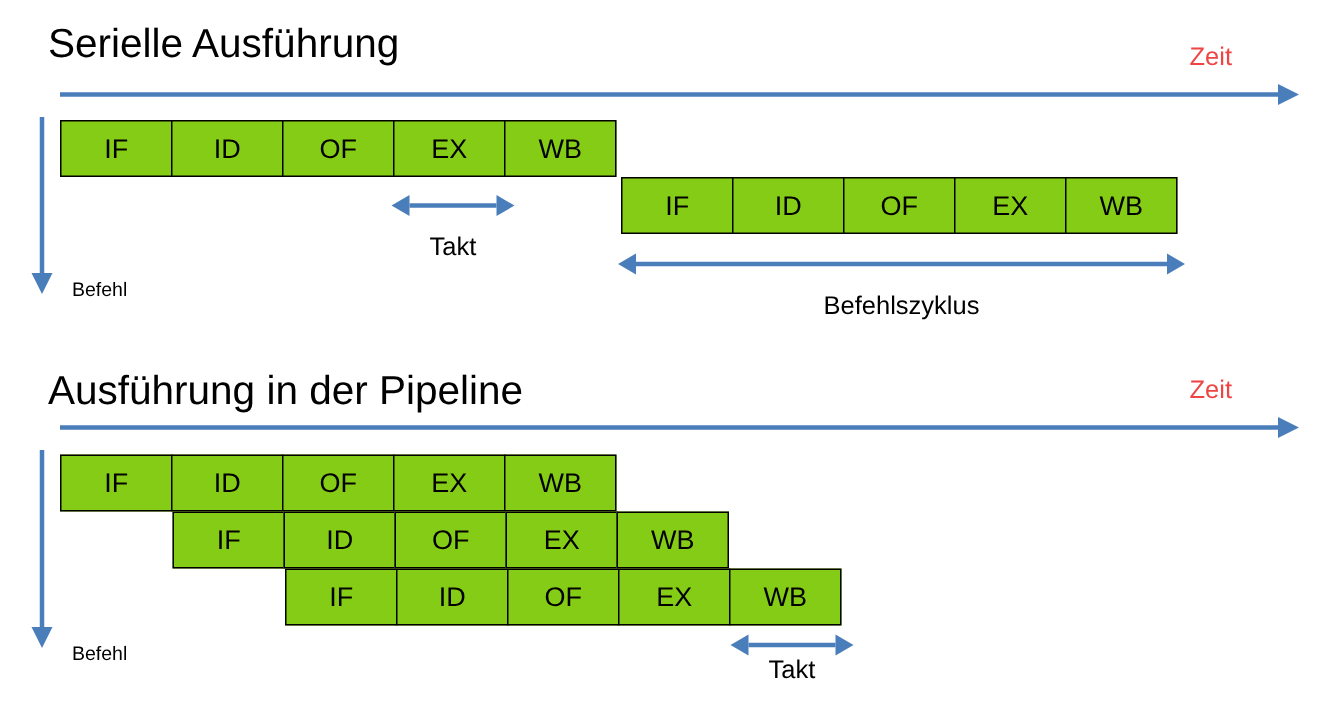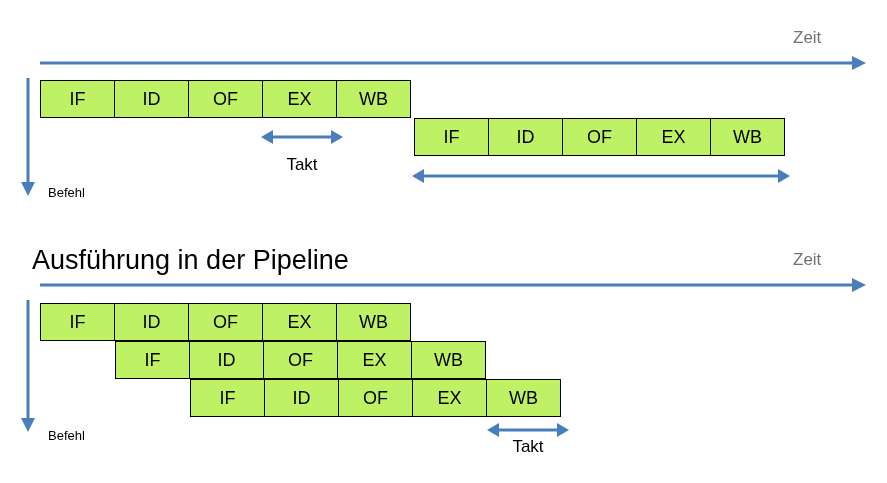--- a/index.html
+++ b/index.html
@@ -26,21 +26,21 @@
     font-size: 27px;
     line-height: 30px;
     color: #000000;
     white-space: nowrap;
     letter-spacing: 0px;
   }
   .zeit-label {
     position: absolute;
     font-size: 17px;
     line-height: 19px;
-    color: #737373;
+    color: #ef4444;
     white-space: nowrap;
   }
   .befehl-label {
     position: absolute;
     font-size: 13px;
     line-height: 19px;
     color: #000000;
     white-space: nowrap;
   }
   .caption {
@@ -52,21 +52,21 @@
     text-align: center;
   }
 
   
   .stage-row {
     position: absolute;
     display: flex;
   }
   .stage-cell {
     box-sizing: border-box;
-    background: #bef264;
+    background: #84cc16;
     border: 1px solid #000000;
     margin-left: -1px;
     font-size: 18px;
     line-height: 1;
     display: flex;
     align-items: center;
     justify-content: center;
     color: #000000;
   }
   .stage-cell:first-child { margin-left: 0; }
@@ -75,20 +75,21 @@
   .arrow-svg {
     position: absolute;
     overflow: visible;
   }
 </style>
 </head>
 <body>
 
 <div id="canvas">
 
+  <div class="section-title" style="left:32px; top:14px;">Serielle Ausführung</div>
 
   <div class="zeit-label" style="left:793px; top:28px;">Zeit</div>
 
   <svg class="arrow-svg" style="left:40px; top:54px;" width="826" height="18" viewBox="0 0 826 18">
     <line x1="0" y1="9" x2="812" y2="9" stroke="#4a7ebb" stroke-width="3"></line>
     <polygon points="812,2 826,9 812,16" fill="#4a7ebb"></polygon>
   </svg>
 
   <svg class="arrow-svg" style="left:18px; top:78px;" width="20" height="118" viewBox="0 0 20 118">
     <line x1="10" y1="0" x2="10" y2="104" stroke="#4a7ebb" stroke-width="3"></line>
@@ -120,20 +121,21 @@
   </svg>
 
   <div class="caption" style="left:252px; top:155px; width:100px;">Takt</div>
 
   <svg class="arrow-svg" style="left:412px; top:168px;" width="378" height="16" viewBox="0 0 378 16">
     <line x1="12" y1="8" x2="366" y2="8" stroke="#4a7ebb" stroke-width="3"></line>
     <polygon points="12,1 0,8 12,15" fill="#4a7ebb"></polygon>
     <polygon points="366,1 378,8 366,15" fill="#4a7ebb"></polygon>
   </svg>
 
+  <div class="caption" style="left:491px; top:194px; width:220px;">Befehlszyklus</div>
 
   <div class="section-title" style="left:32px; top:245px;">Ausführung in der Pipeline</div>
 
   <div class="zeit-label" style="left:793px; top:250px;">Zeit</div>
 
   <svg class="arrow-svg" style="left:40px; top:276px;" width="826" height="18" viewBox="0 0 826 18">
     <line x1="0" y1="9" x2="812" y2="9" stroke="#4a7ebb" stroke-width="3"></line>
     <polygon points="812,2 826,9 812,16" fill="#4a7ebb"></polygon>
   </svg>
 

